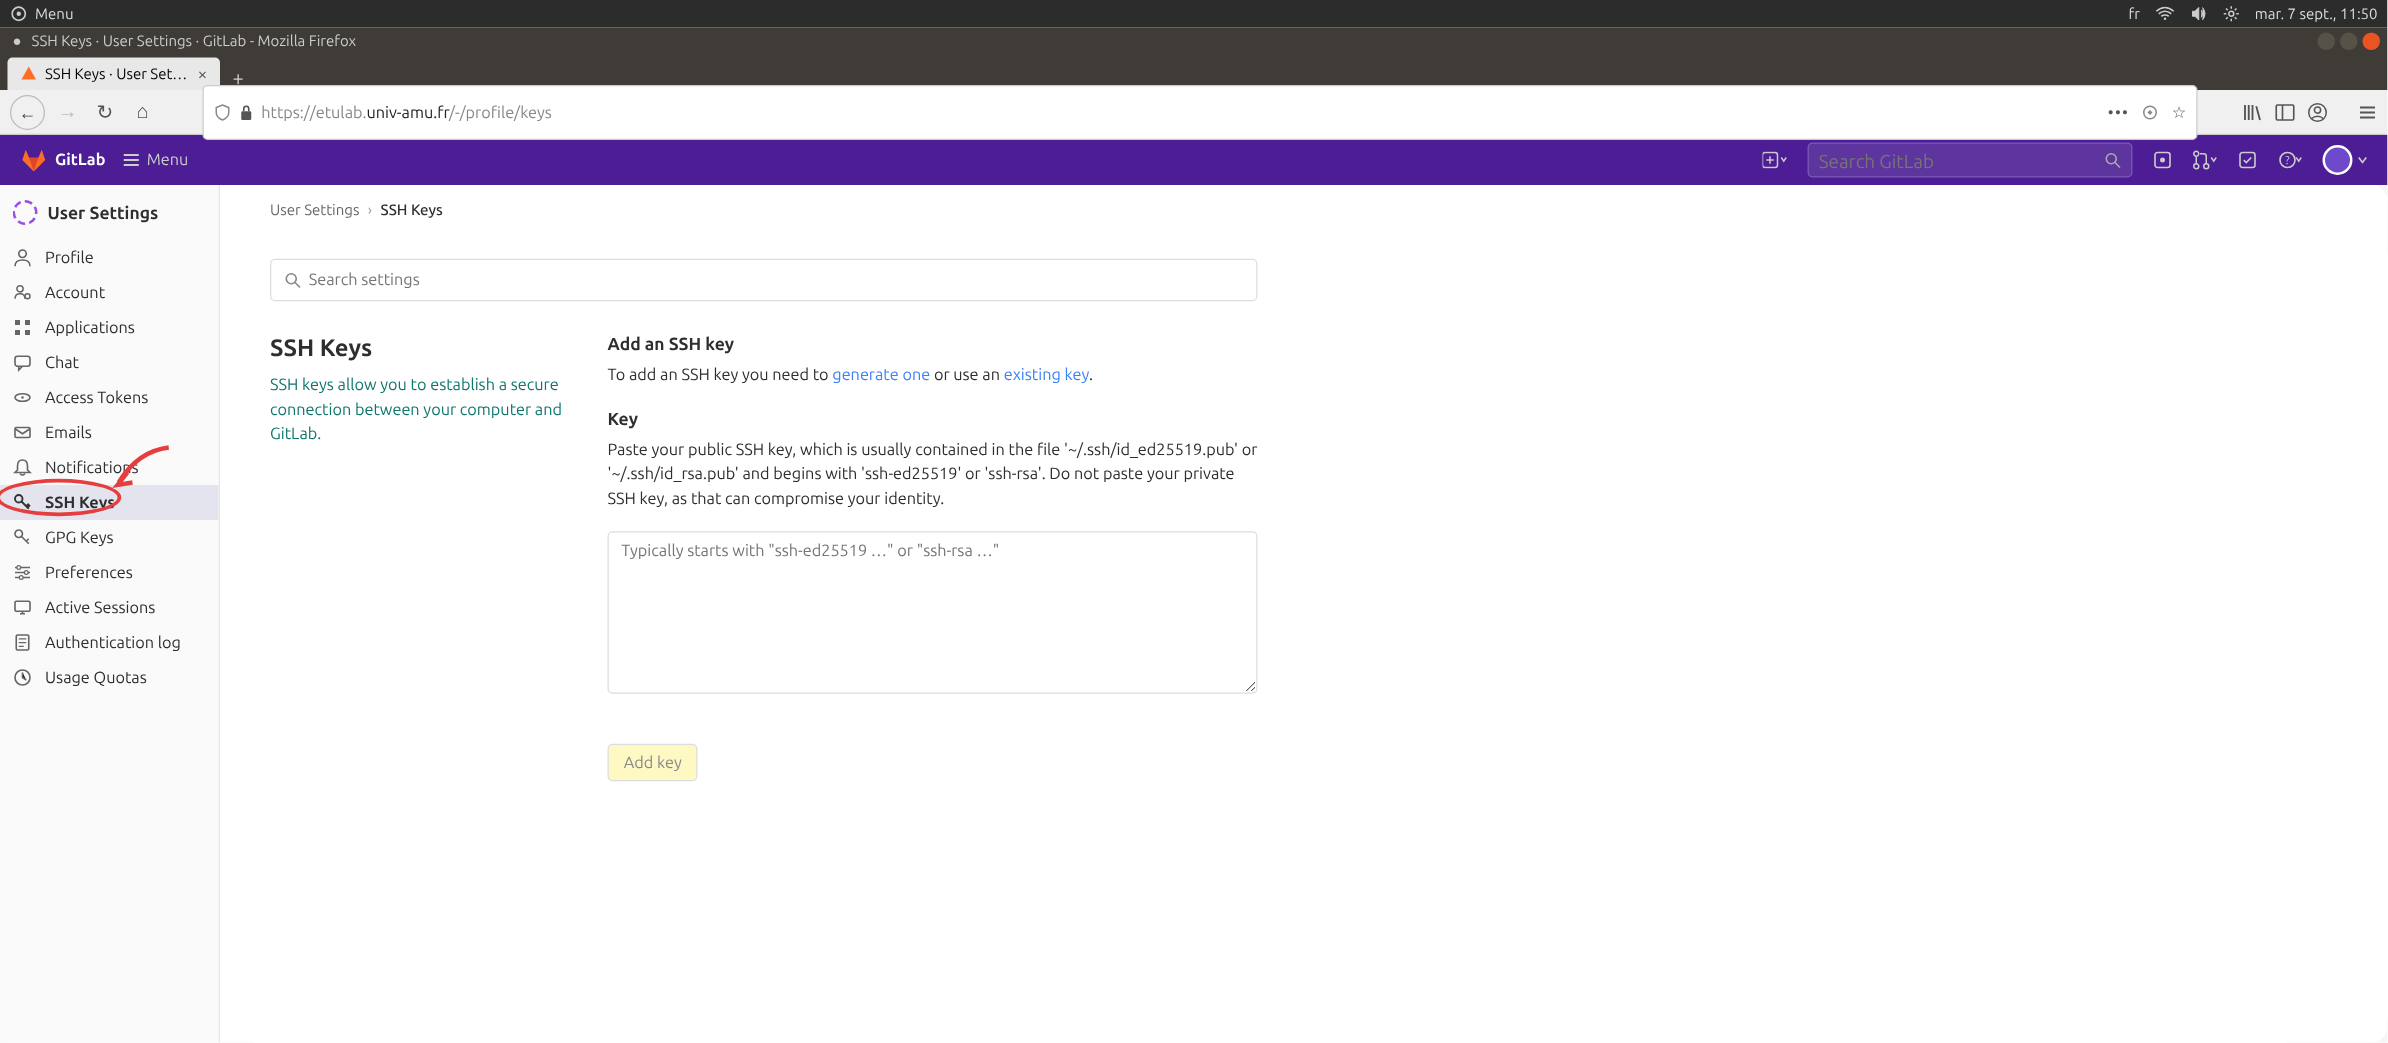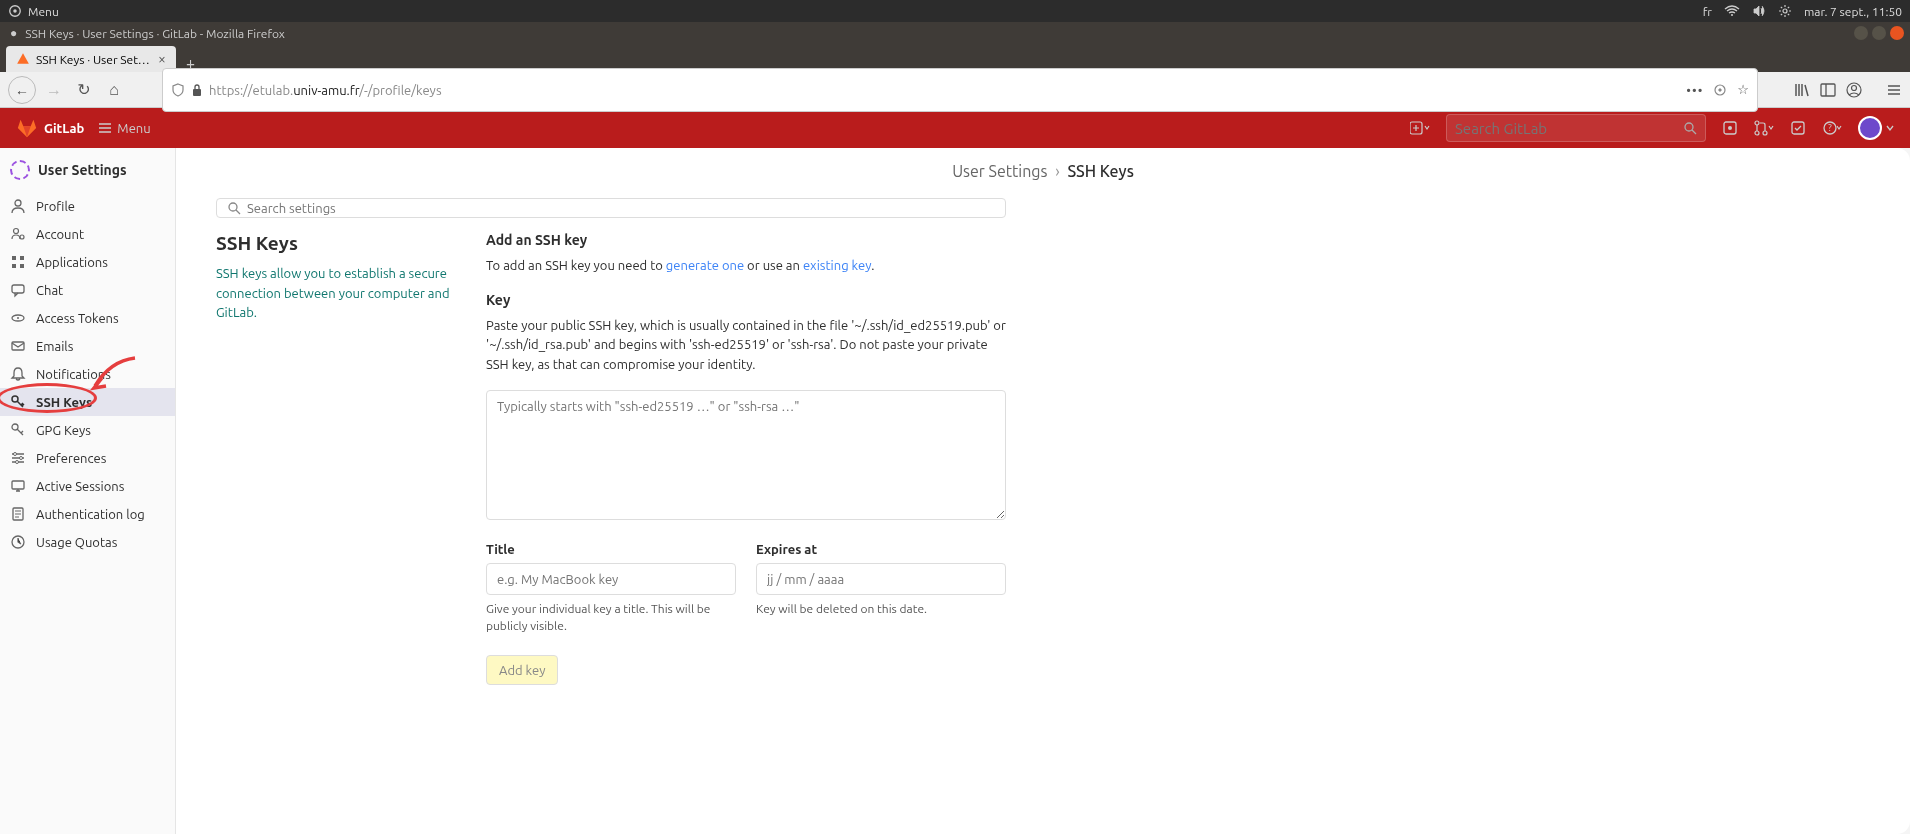--- a/index.html
+++ b/index.html
@@ -28,21 +28,21 @@
 
 .ff-toolbar { height: 36px; background: #f0f0f0; display: flex; align-items: center; padding: 0 8px; gap: 6px; border-bottom: 1px solid #ccc; }
 .ff-nav-btn { width: 28px; height: 28px; border-radius: 50%; border: 1px solid #bbb; display: flex; align-items: center; justify-content: center; color: #444; font-size: 14px; }
 .ff-nav-simple { width: 24px; height: 24px; display: flex; align-items: center; justify-content: center; color: #555; }
 .ff-urlbar { flex: 1; height: 44px; background: #fff; border: 1px solid #ccc; border-radius: 4px; display: flex; align-items: center; padding: 0 8px; gap: 6px; font-size: 13px; color: #555; margin: 0 30px; }
 .ff-url-grey { color: #888; }
 .ff-url-dark { color: #222; }
 .ff-right-icons { display: flex; gap: 10px; align-items: center; color: #555; }
 
 
-.gl-header { height: 40px; background: #b91c1c; color: #fff; display: flex; align-items: center; padding: 0 16px; gap: 14px; font-size: 13px; }
+.gl-header { height: 40px; background: #4c1d95; color: #fff; display: flex; align-items: center; padding: 0 16px; gap: 14px; font-size: 13px; }
 .gl-logo { display: flex; align-items: center; gap: 6px; font-weight: 600; }
 .gl-logo svg { width: 22px; height: 22px; }
 .gl-menu-btn { display: flex; align-items: center; gap: 5px; color: #ccc; }
 .gl-header-right { margin-left: auto; display: flex; align-items: center; gap: 16px; }
 .gl-search { width: 260px; height: 28px; background: rgba(255,255,255,0.1); border: 1px solid rgba(255,255,255,0.2); border-radius: 4px; padding: 0 8px; display: flex; align-items: center; gap: 6px; color: #aaa; font-size: 13px; }
 .gl-search input { background: transparent; border: none; outline: none; color: #fff; flex: 1; font-size: 15px; }
 .gl-hdr-icon { color: #ccc; font-size: 15px; position: relative; }
 .gl-avatar { width: 24px; height: 24px; border-radius: 50%; background: #6e49cb; border: 2px solid #fff; }
 
 
@@ -55,25 +55,25 @@
 .gl-side-item { display: flex; align-items: center; gap: 10px; padding: 6px 10px; font-size: 13px; color: #2e2e2e; cursor: pointer; }
 .gl-side-item.active { background: #e4e4ee; font-weight: 600; border-radius: 0; }
 .gl-side-icon { width: 16px; height: 16px; display: flex; align-items: center; justify-content: center; color: #666; }
 
 
 .red-arrow { position: absolute; left: 80px; top: 208px; width: 60px; height: 40px; pointer-events: none; z-index: 5; }
 .red-circle { position: absolute; left: -3px; top: 235px; width: 100px; height: 30px; border: 3px solid #e53e3e; border-radius: 50%; pointer-events: none; z-index: 5; }
 
 
 .gl-content { flex: 1; padding: 14px 40px; overflow-y: auto; }
-.gl-crumb { font-size: 16px; color: #666; margin-bottom: 18px; text-align: center; }
+.gl-crumb { font-size: 12px; color: #666; margin-bottom: 32px; }
 .gl-crumb a { color: #666; text-decoration: none; }
 .gl-crumb-sep { margin: 0 4px; color: #999; }
 .gl-crumb-cur { color: #2e2e2e; font-weight: 500; }
-.gl-settings-search { width: 790px; height: 20px; border: 1px solid #ddd; border-radius: 4px; padding: 0 10px; display: flex; align-items: center; gap: 6px; font-size: 13px; color: #888; margin-bottom: 14px; }
+.gl-settings-search { width: 790px; height: 34px; border: 1px solid #ddd; border-radius: 4px; padding: 0 10px; display: flex; align-items: center; gap: 6px; font-size: 13px; color: #888; margin-bottom: 26px; }
 .gl-settings-search input { border: none; outline: none; flex: 1; font-size: 13px; }
 .gl-two-col { display: flex; gap: 20px; width: 790px; }
 .gl-col-left { width: 250px; }
 .gl-col-right { flex: 1; }
 .gl-h { font-size: 19px; font-weight: 600; margin-bottom: 10px; color: #2e2e2e; }
 .gl-desc { font-size: 13px; color: #0f766e; line-height: 1.5; }
 .gl-sub-h { font-size: 14px; font-weight: 600; margin-bottom: 8px; color: #2e2e2e; }
 .gl-text { font-size: 13px; color: #2e2e2e; line-height: 1.5; margin-bottom: 16px; }
 .gl-text a { color: #3b82f6; text-decoration: none; }
 .gl-textarea { width: 100%; height: 130px; border: 1px solid #ddd; border-radius: 4px; padding: 8px 10px; font-size: 13px; font-family: inherit; resize: vertical; margin-bottom: 16px; }
@@ -431,30 +431,18 @@
       </div>
       <div class="gl-col-right">
         <h3 class="gl-sub-h">Add an SSH key</h3>
         <p class="gl-text">
           <span>To add an SSH key you need to </span><a href="#">generate one</a><span> or use an </span><a href="#">existing key</a><span>.</span>
         </p>
         <h3 class="gl-sub-h">Key</h3>
         <p class="gl-text">Paste your public SSH key, which is usually contained in the file '~/.ssh/id_ed25519.pub' or '~/.ssh/id_rsa.pub' and begins with 'ssh-ed25519' or 'ssh-rsa'. Do not paste your private SSH key, as that can compromise your identity.</p>
         <textarea class="gl-textarea" placeholder="Typically starts with &quot;ssh-ed25519 …&quot; or &quot;ssh-rsa …&quot;" style=""></textarea>
 
-        <div class="gl-row">
-          <div class="gl-field">
-            <label class="gl-sub-h" style="font-size:13px">Title</label>
-            <input class="gl-input" placeholder="e.g. My MacBook key" style="">
-            <p class="gl-hint">Give your individual key a title. This will be publicly visible.</p>
-          </div>
-          <div class="gl-field">
-            <label class="gl-sub-h" style="font-size:13px">Expires at</label>
-            <input class="gl-input" placeholder="jj / mm / aaaa" style="">
-            <p class="gl-hint">Key will be deleted on this date.</p>
-          </div>
-        </div>
 
         <button class="gl-btn">Add key</button>
       </div>
     </div>
   </div>
 </div>
 
 </body></html>

